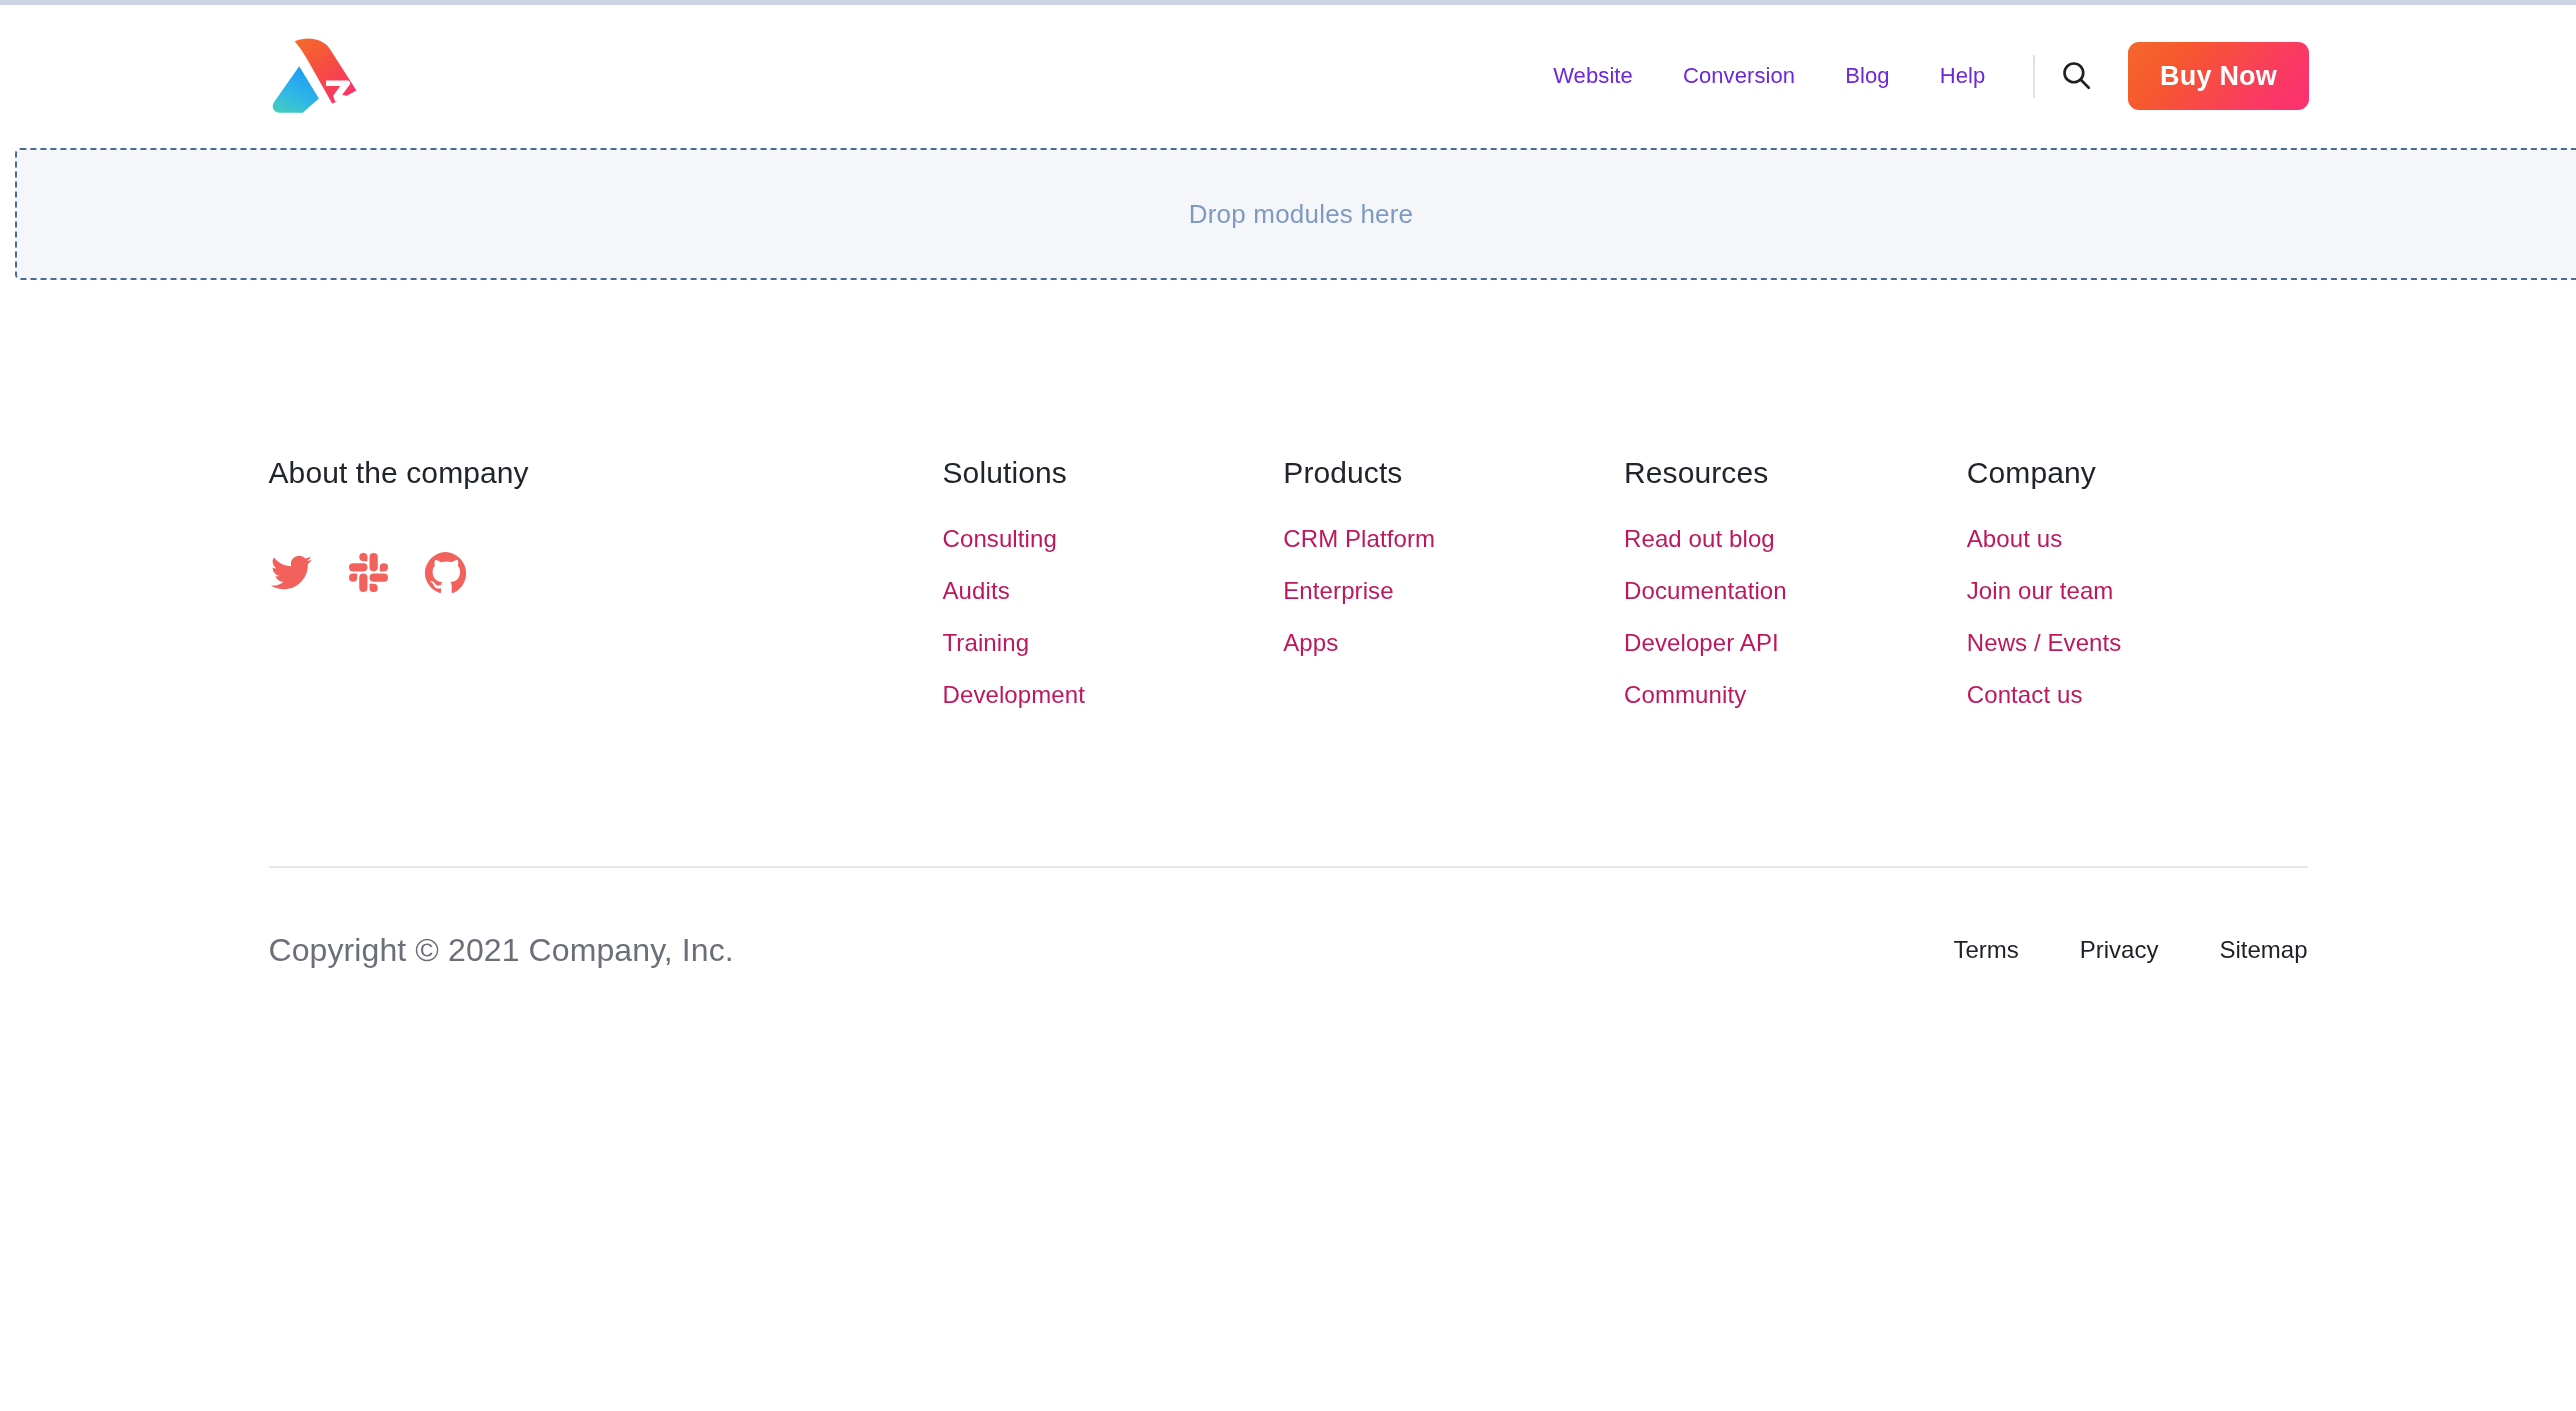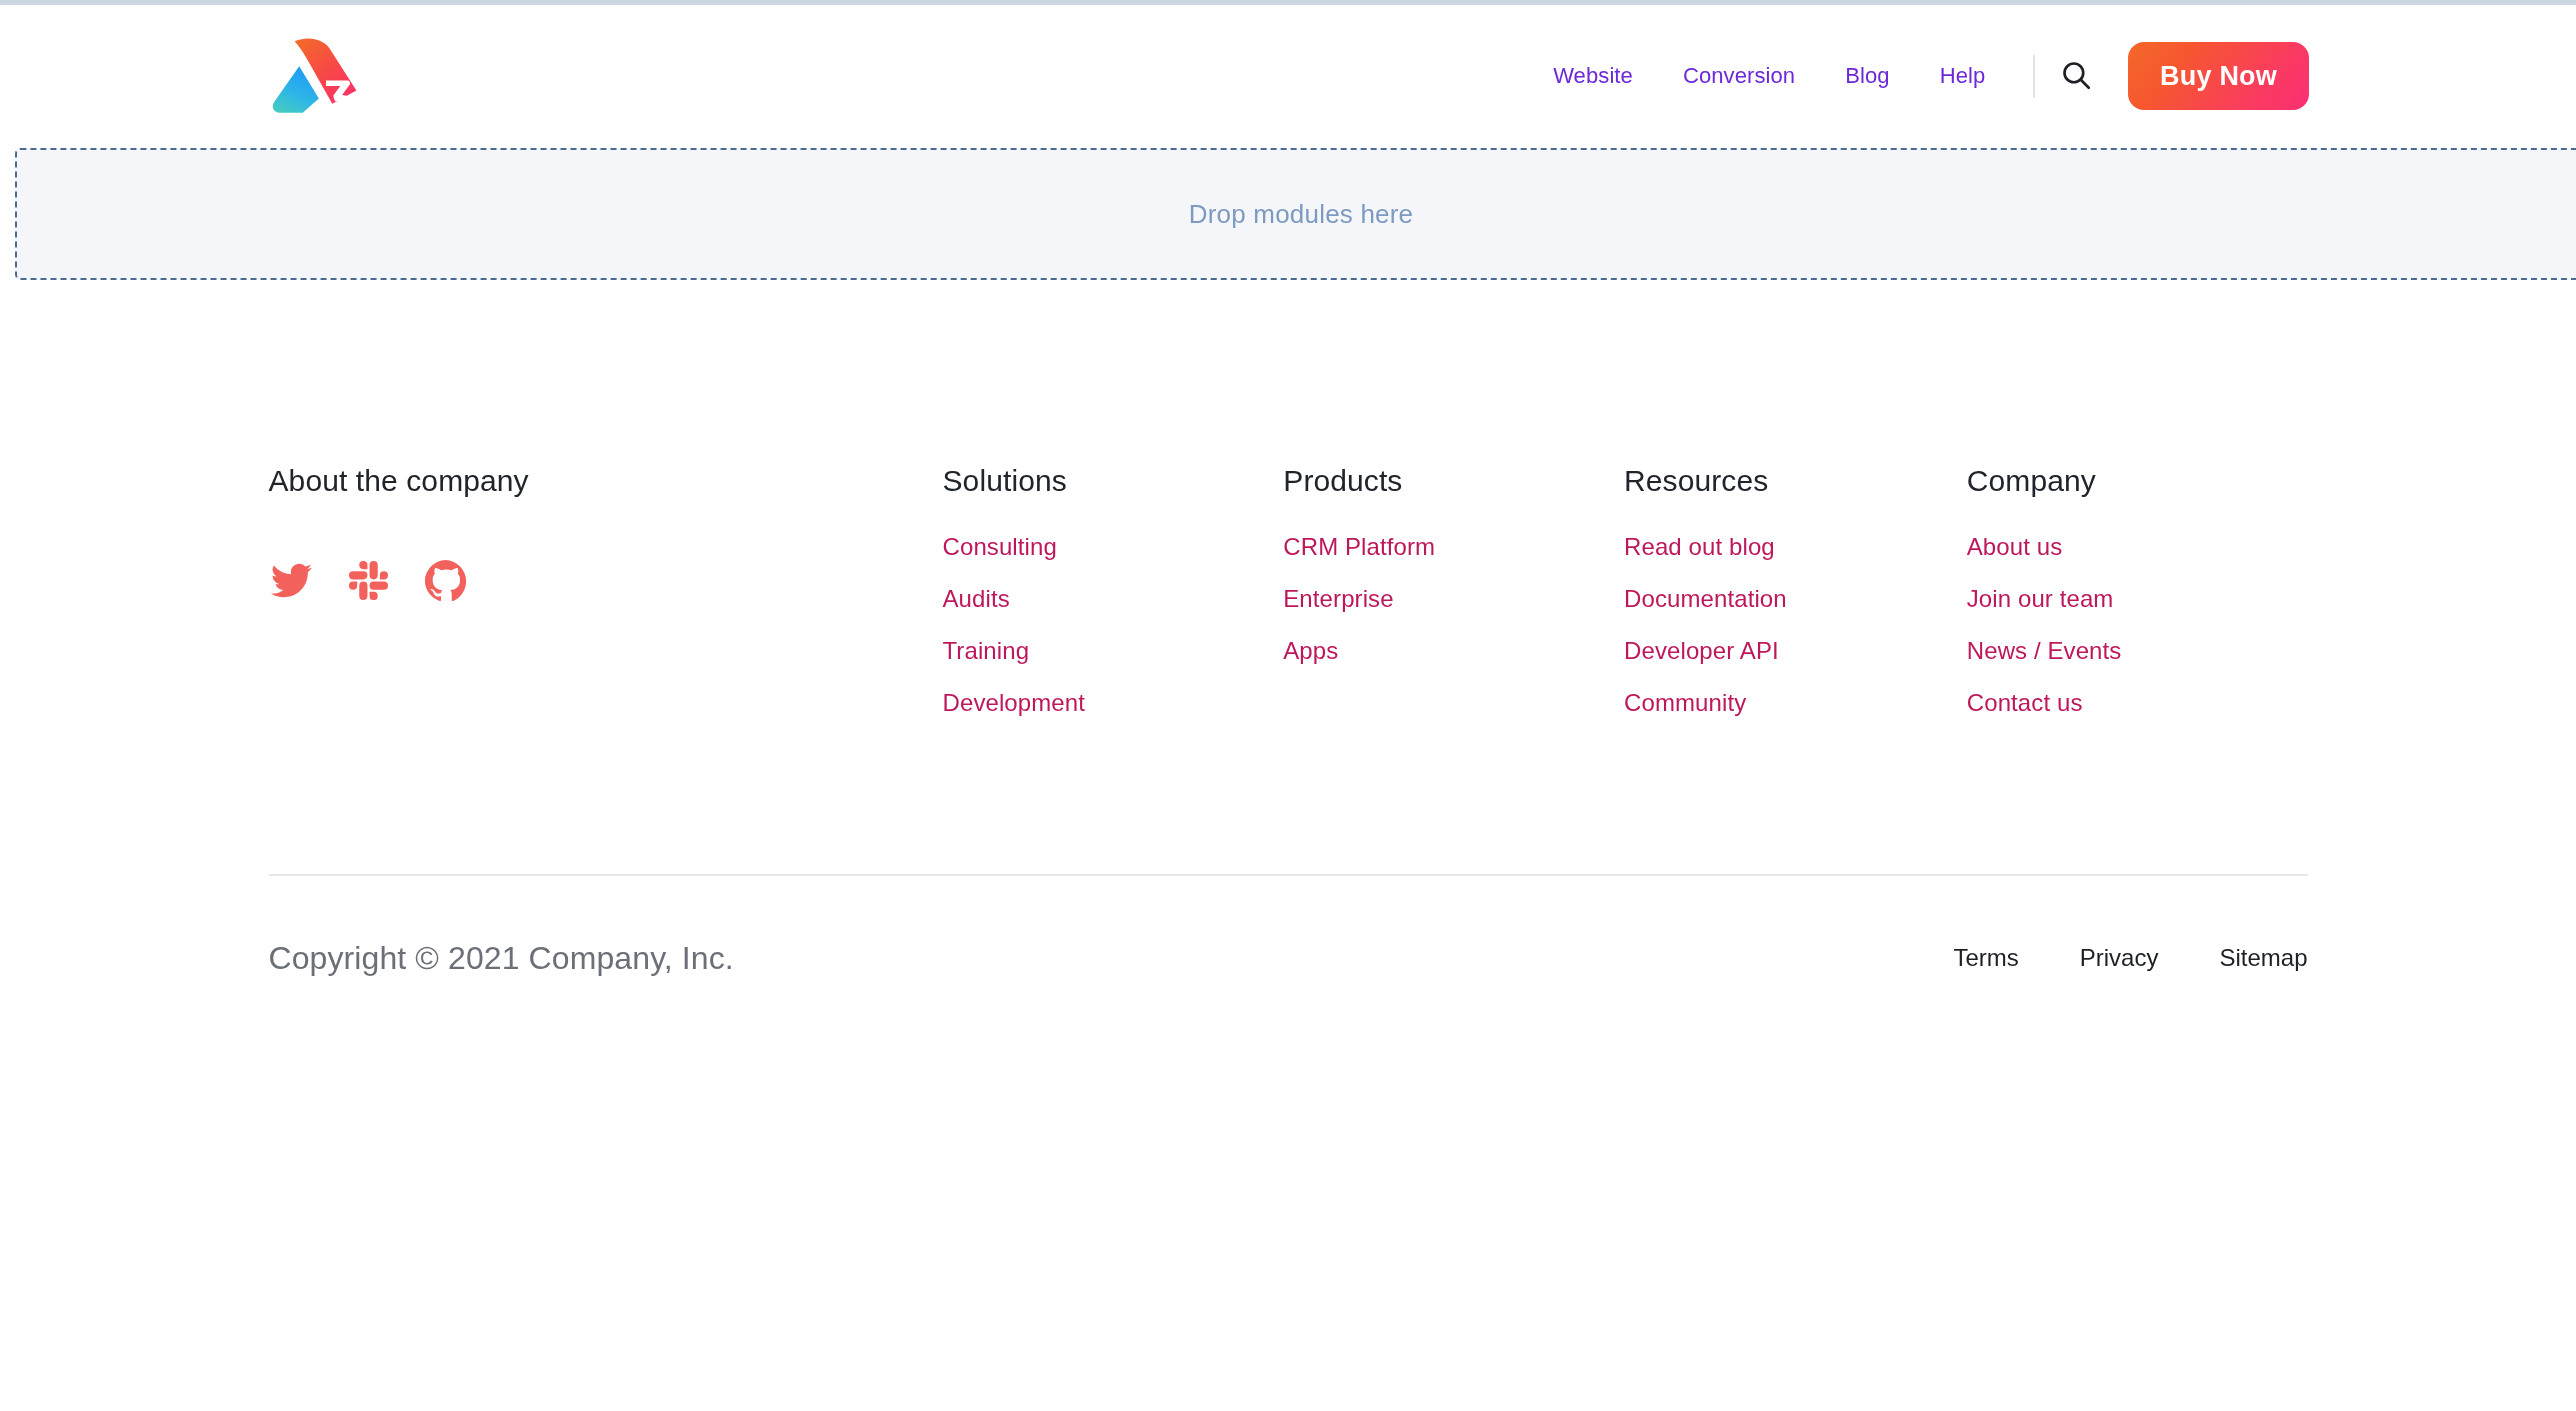--- a/index.html
+++ b/index.html
@@ -61,21 +61,21 @@
     width: 50px; height: 50px;
     display: flex; align-items: center; justify-content: center;
     background: none; border: 0; cursor: pointer; padding: 0;
     margin-right: 27px;
   }
   .buy-now {
     display: inline-flex;
     align-items: center; justify-content: center;
     height: 68px;
     padding: 0 32px;
-    border-radius: 16px;
+    border-radius: 11px;
     border: 0;
     background: linear-gradient(128deg, #f4682b 0%, #f6572f 28%, #fa3a62 75%, #fb2f73 100%);
     color: #ffffff;
     font-size: 27px;
     font-weight: 600;
     letter-spacing: 0.2px;
     cursor: pointer;
     white-space: nowrap;
     font-family: inherit;
   }
@@ -119,21 +119,21 @@
 
   .col-about { width: 689px; padding-right: 54px; }
   .col-links { width: 349px; }
   .col-links.wide { width: 351px; }
 
   .col-heading {
     font-size: 30px;
     color: #20242b;
     font-weight: 400;
     letter-spacing: 0.1px;
-    margin: 8px 0 34px 0;
+    margin: 0 0 34px 0;
     line-height: 1.2;
   }
   .about-text {
     font-size: 24px;
     line-height: 1.85;
     color: #666c78;
     margin: 0;
     max-width: 555px;
   }
 

